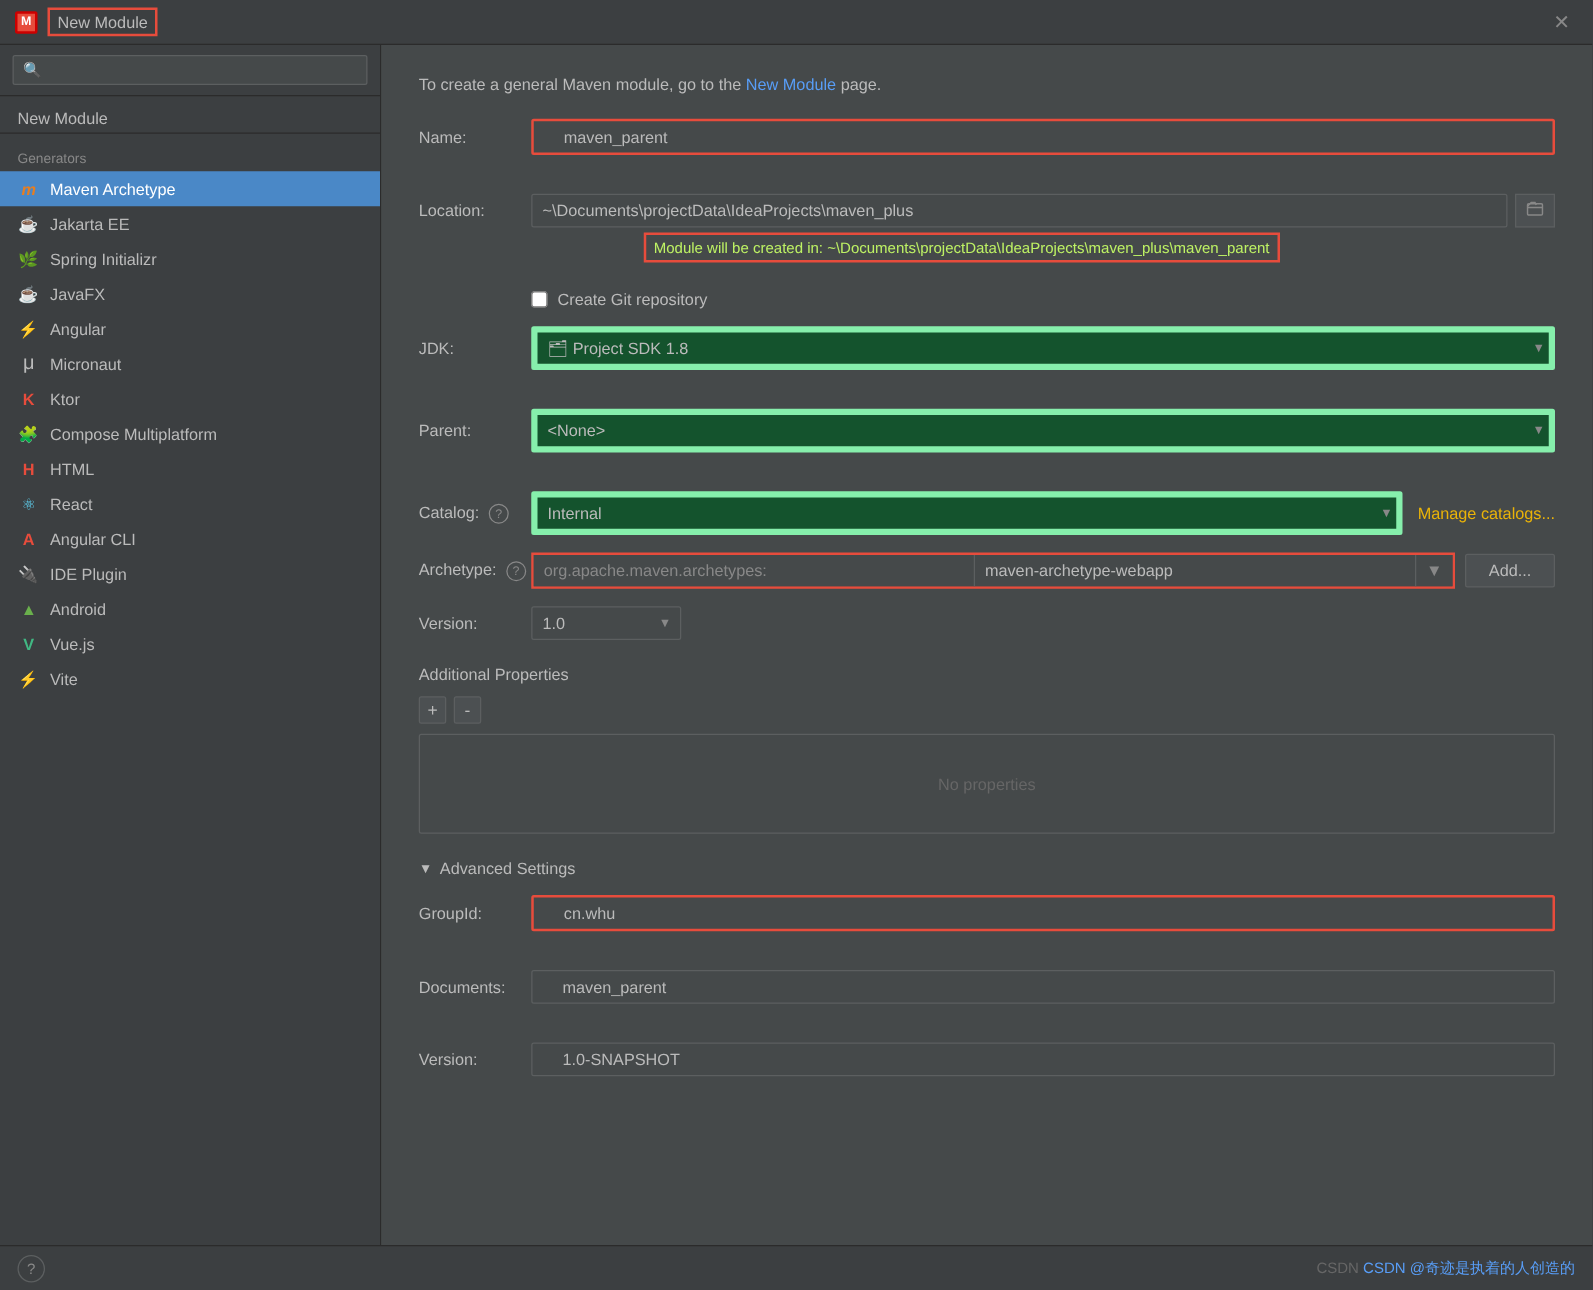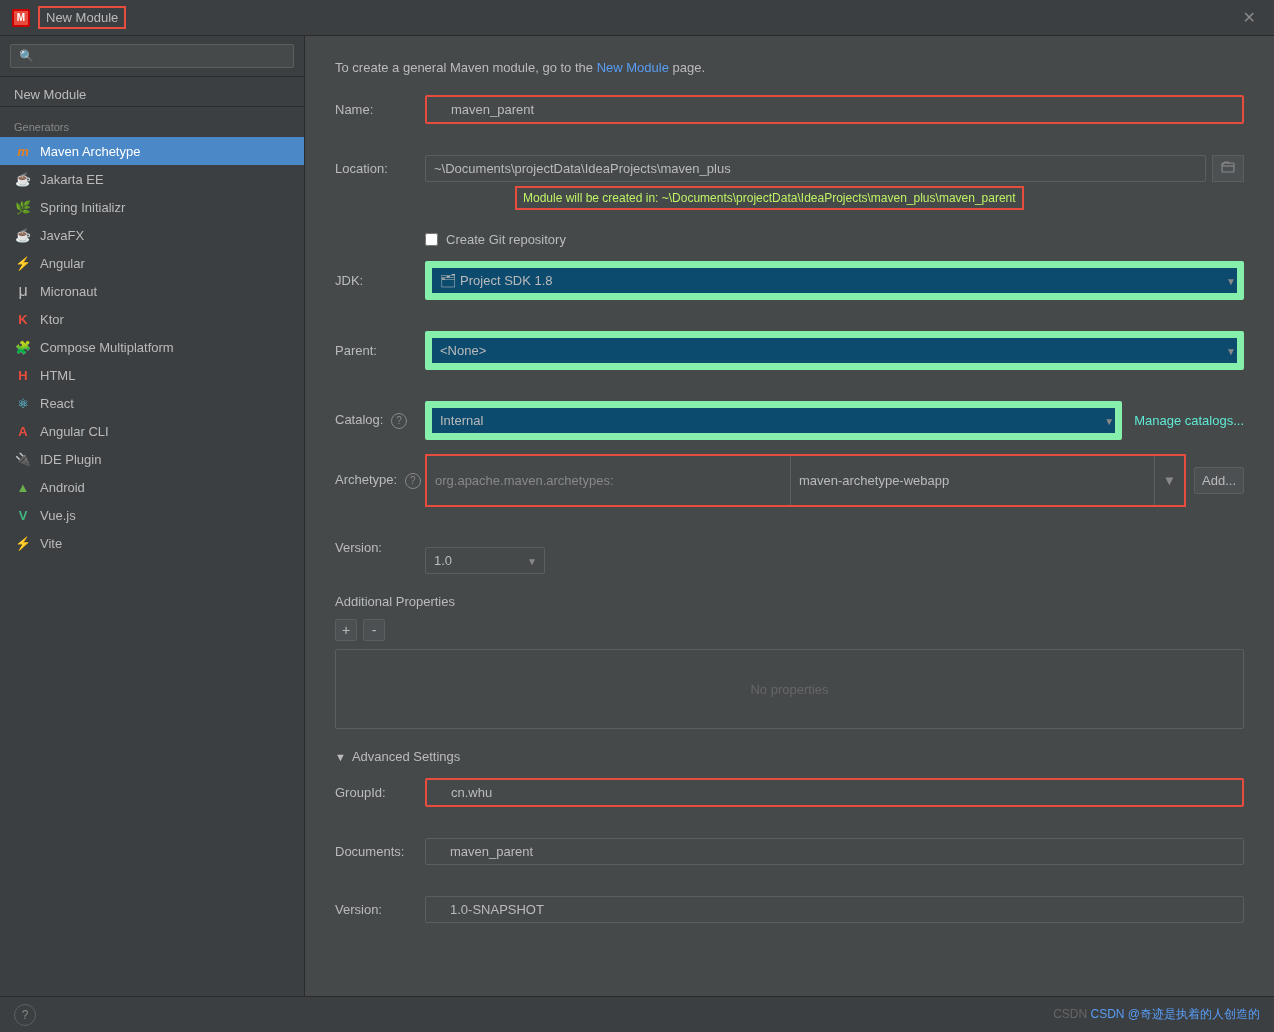--- a/index.html
+++ b/index.html
@@ -194,22 +194,22 @@
     }
     .git-checkbox-row input[type="checkbox"] {
       margin-right: 8px;
     }
     .select-wrapper {
       position: relative;
       flex: 1;
     }
     .form-select {
       width: 100%;
-      background: #0c4a6e;
-      border: 7px solid #86efac;
+      background: #14532d;
+      border: 5px solid #86efac;
       color: #bbbbbb;
       padding: 5px 8px;
       font-size: 13px;
       outline: none;
       border-radius: 2px;
       appearance: none;
       cursor: pointer;
     }
     .select-arrow {
       position: absolute;
@@ -219,76 +219,75 @@
       color: #888;
       font-size: 10px;
       pointer-events: none;
     }
     .catalog-row {
       display: flex;
       align-items: center;
       margin-bottom: 14px;
     }
     .manage-catalogs-link {
-      color: #5eead4;
+      color: #eab308;
       text-decoration: none;
       margin-left: 12px;
       font-size: 13px;
       cursor: pointer;
     }
     .archetype-row {
       display: flex;
       align-items: center;
       margin-bottom: 14px;
     }
     .archetype-input-group {
       display: flex;
       flex: 1;
       border: 2px solid #e74c3c;
     }
     .archetype-input-part {
       flex: 1;
       background: #45494a;
       border: none;
       color: #888888;
-      padding: 17px 8px;
+      padding: 5px 8px;
       font-size: 13px;
       outline: none;
     }
     .archetype-input-part.highlighted {
       color: #bbbbbb;
       border-left: 1px solid #5c5f60;
     }
     .archetype-dropdown-btn {
       background: #45494a;
       border: none;
       border-left: 1px solid #5c5f60;
       color: #888;
       padding: 0 8px;
       cursor: pointer;
     }
     .add-btn {
       margin-left: 8px;
       background: #4c5052;
       border: 1px solid #5c5f60;
       color: #bbbbbb;
-      padding: 5px 7px;
+      padding: 5px 18px;
       cursor: pointer;
       font-size: 13px;
       border-radius: 2px;
     }
     .version-row {
       display: flex;
       align-items: center;
       margin-bottom: 20px;
     }
     .version-select-wrapper {
       position: relative;
       width: 120px;
-      margin-top: 26px;
     }
     .version-select {
       width: 100%;
       background: #45494a;
       border: 1px solid #5c5f60;
       color: #bbbbbb;
       padding: 5px 8px;
       font-size: 13px;
       outline: none;
       border-radius: 2px;

